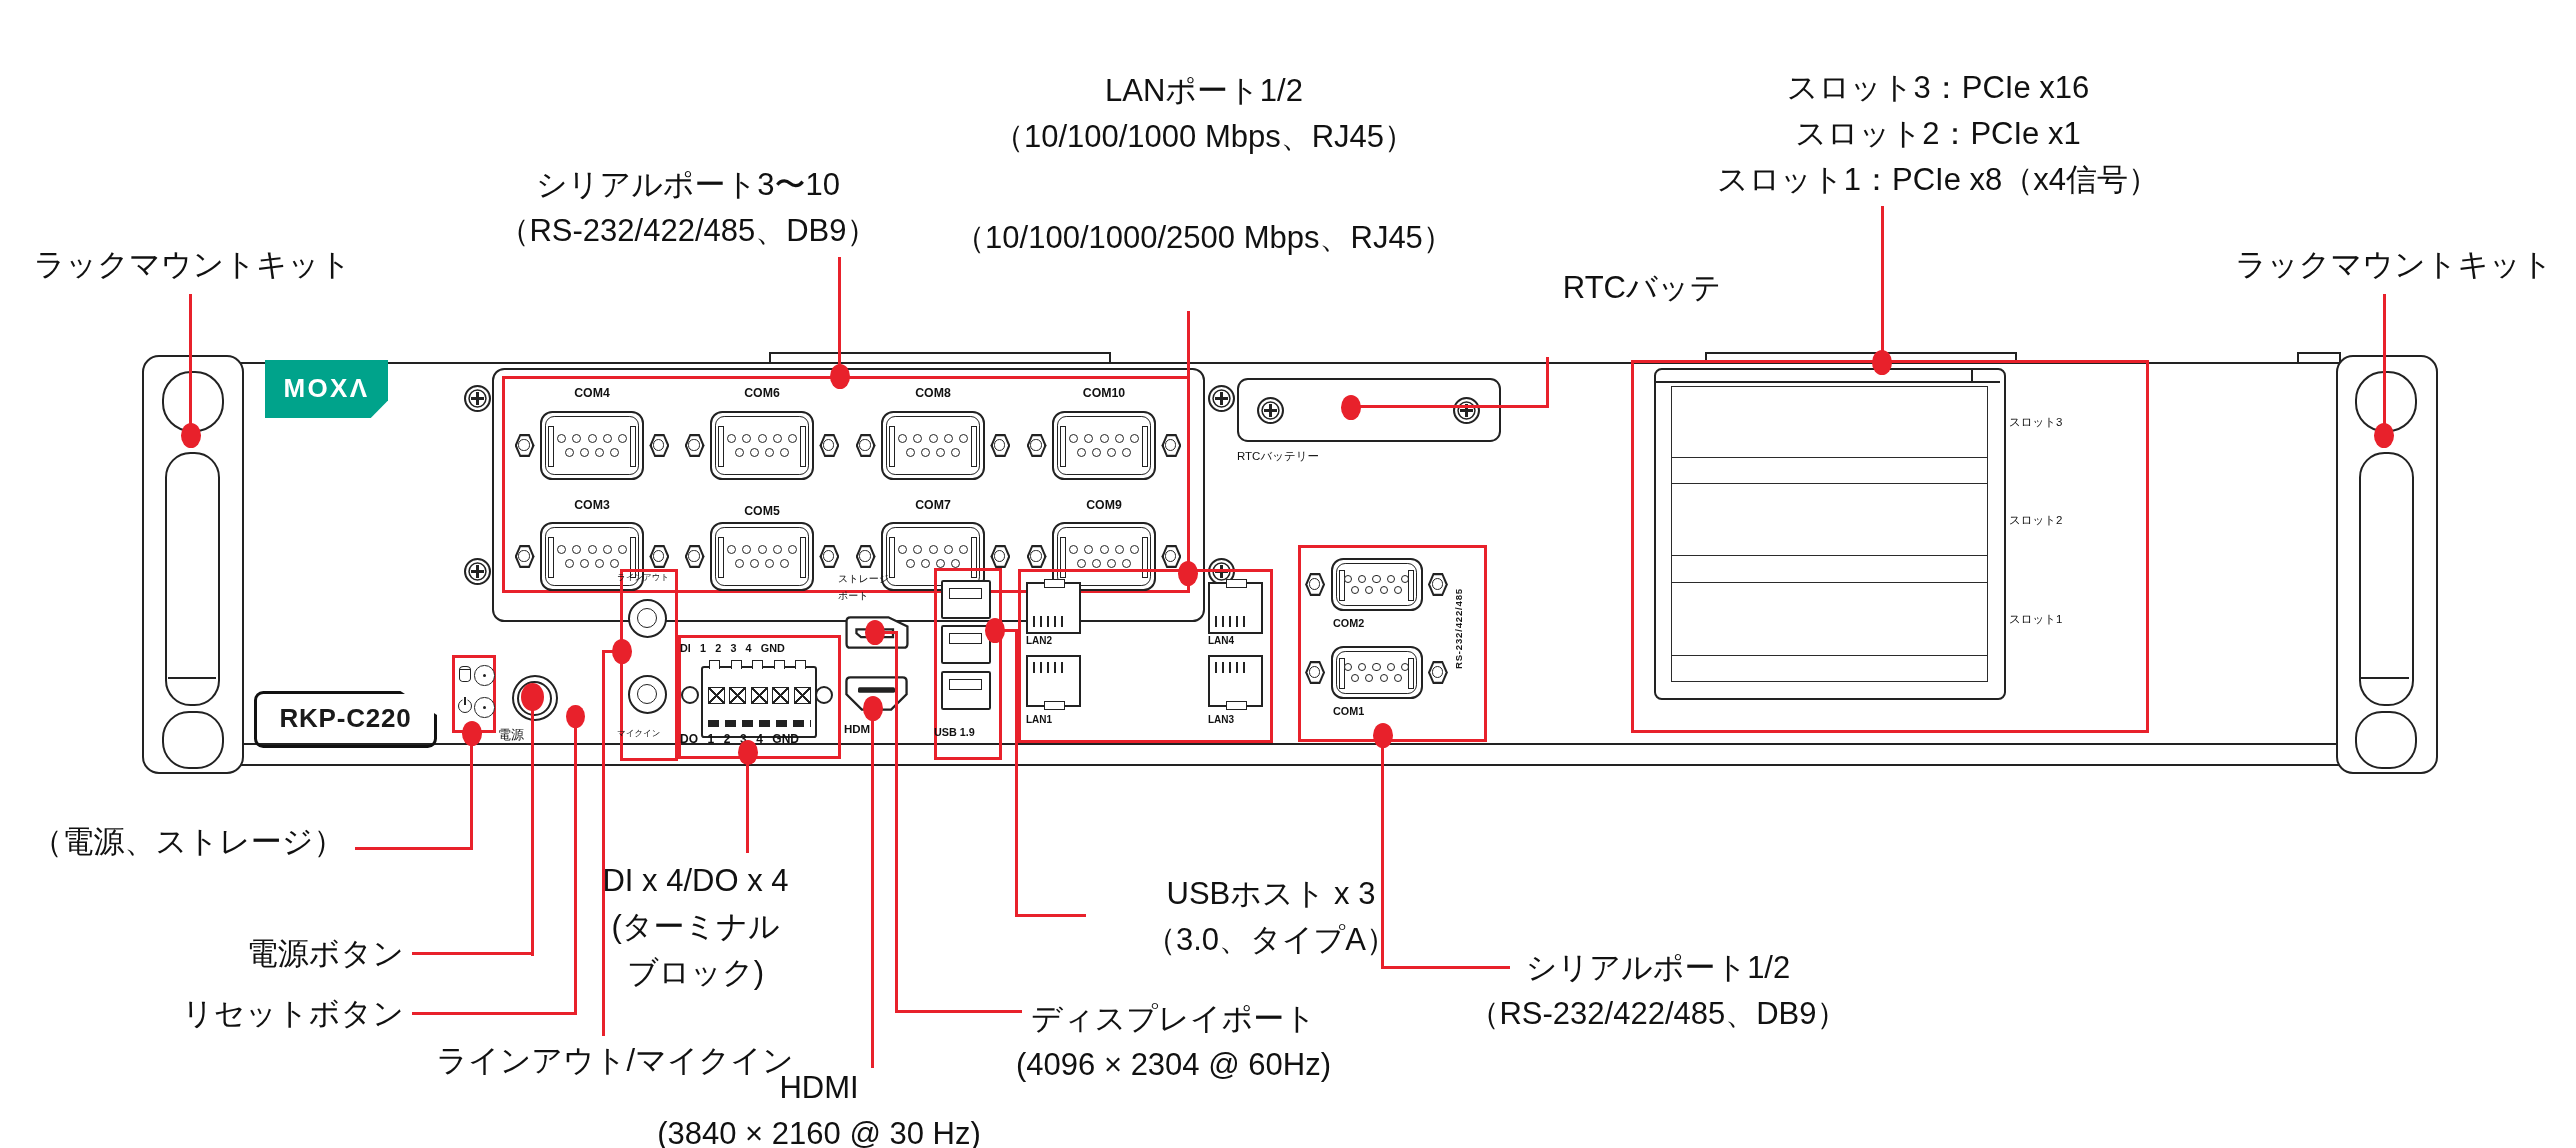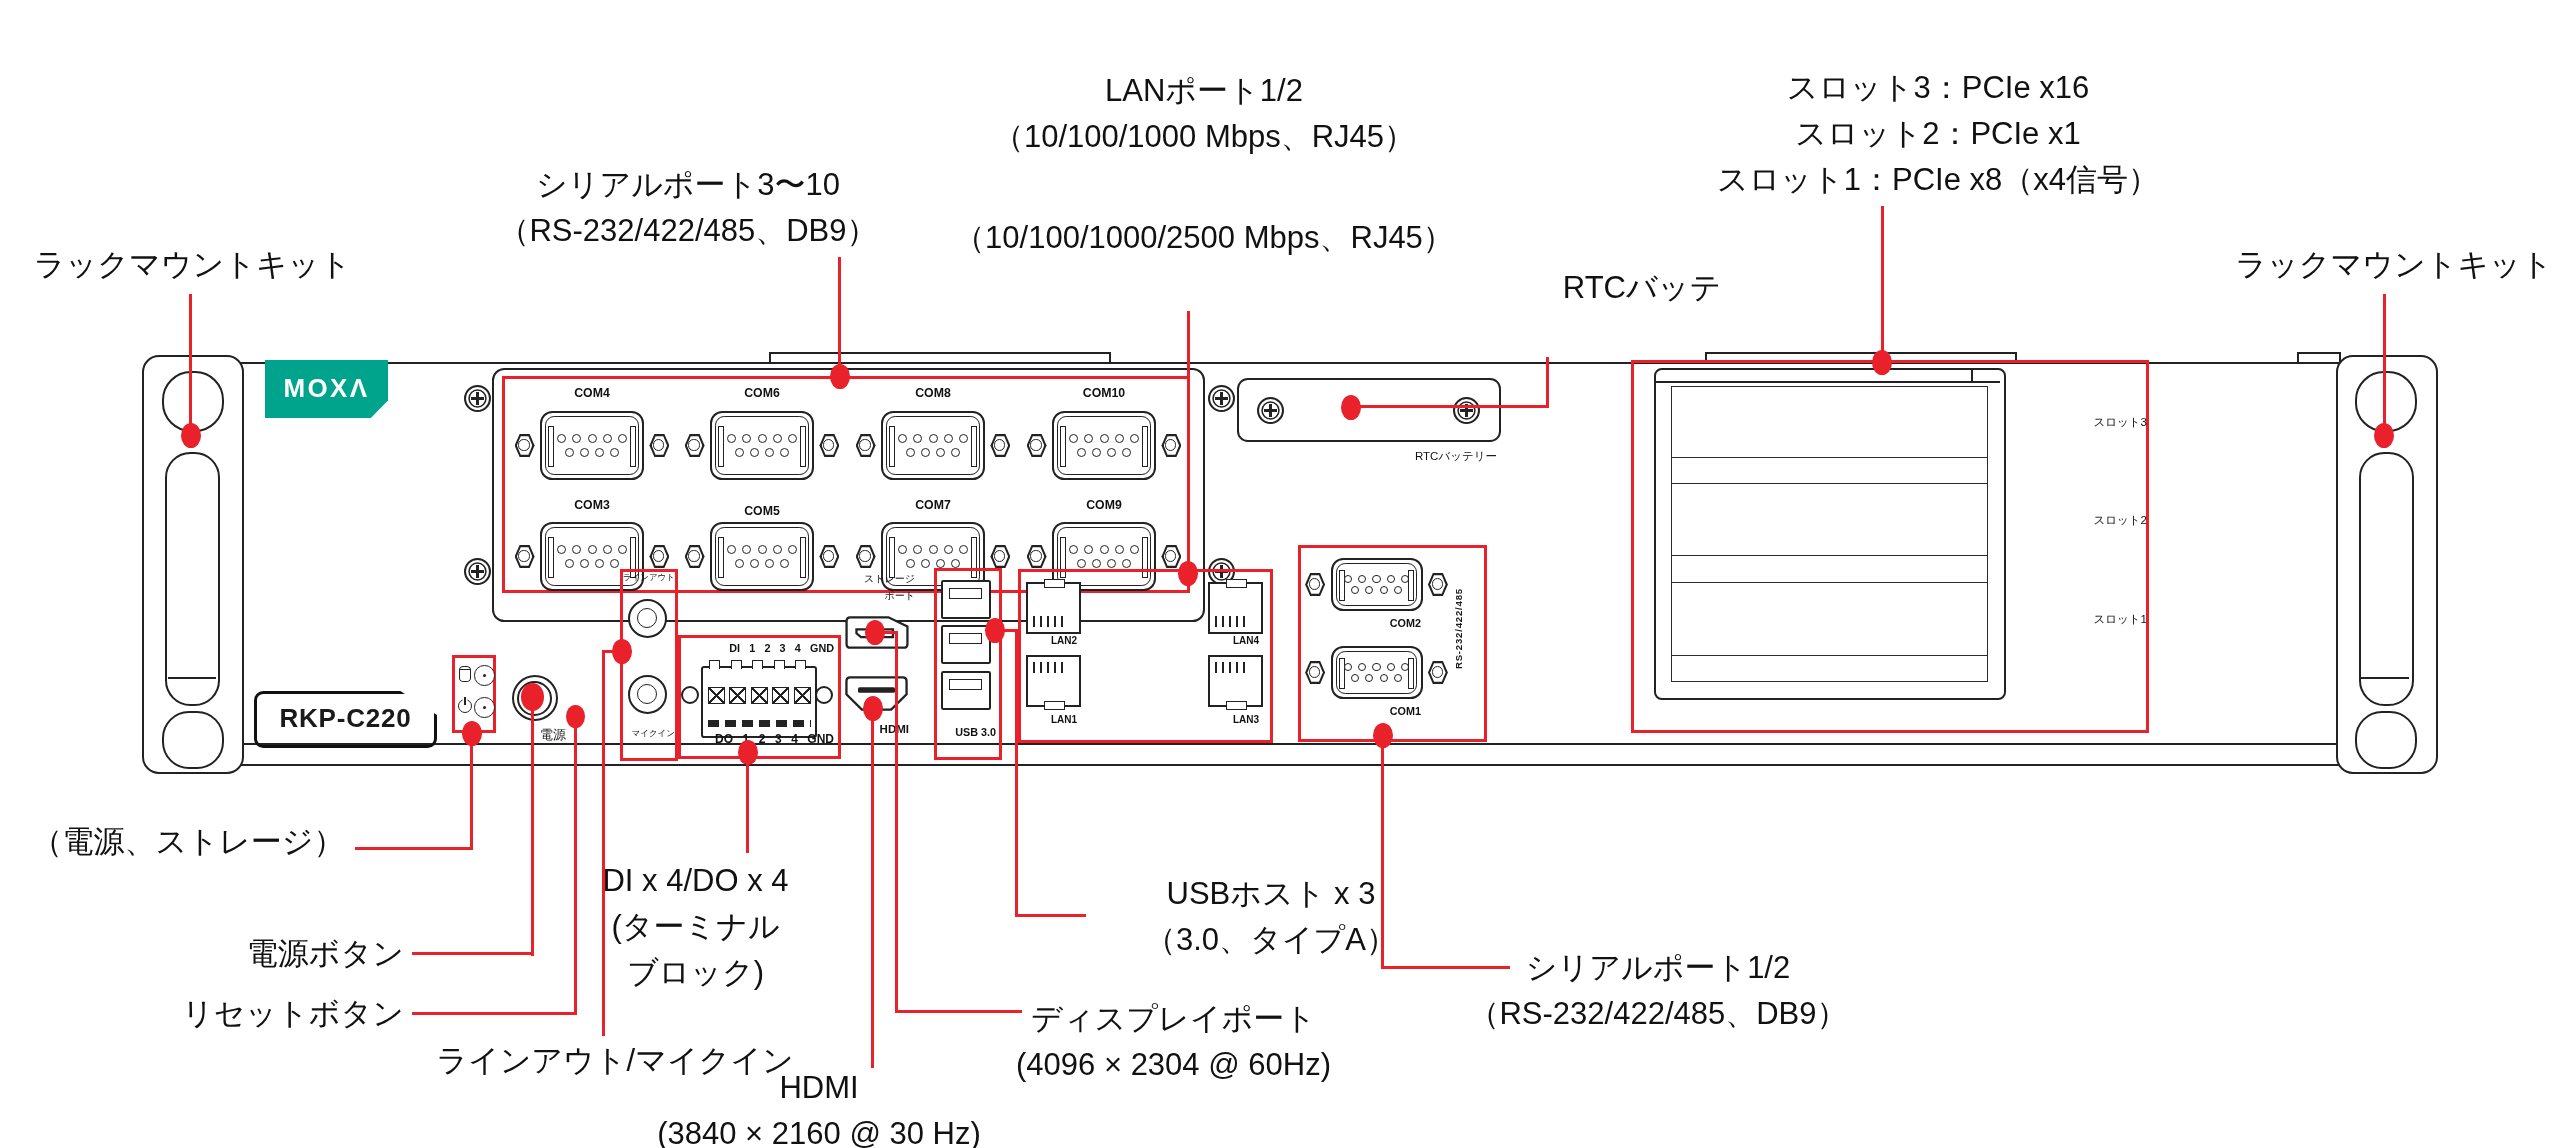--- a/index.html
+++ b/index.html
@@ -68,21 +68,21 @@
   .ic-power{position:absolute;width:12.3px;height:12.3px;border:1.9px solid #222;border-radius:50%;background:#fff;}
   .ic-power::before{content:"";position:absolute;left:50%;top:-3.1px;width:2.3px;height:7.7px;margin-left:-1.2px;background:#222;box-shadow:0 0 0 1.5px #fff;}
   
   .term{position:absolute;width:15.4px;height:15.4px;border:1.9px solid #222;background:
      linear-gradient(45deg,transparent calc(50% - 1.2px),#222 calc(50% - 1.2px),#222 calc(50% + 1.2px),transparent calc(50% + 1.2px)),
      linear-gradient(-45deg,transparent calc(50% - 1.2px),#222 calc(50% - 1.2px),#222 calc(50% + 1.2px),transparent calc(50% + 1.2px));}
   .tpin{position:absolute;width:9.2px;height:8.5px;border:1.9px solid #222;border-bottom:none;background:#fff;}
   .tdash{position:absolute;height:7px;background:repeating-linear-gradient(90deg,#222 0 10.8px,transparent 10.8px 17px);}
   .tcirc{position:absolute;width:14px;height:14px;border:2.3px solid #222;border-radius:50%;background:#fff;}
   
-  .dev-txt{position:absolute;text-align:right;color:#111;}
+  .dev-txt{position:absolute;text-align:left;color:#111;}
   .logo{position:absolute;left:265px;top:360px;width:123px;height:58px;background:#00a38b;
         clip-path:polygon(0 0,100% 0,100% 70%,86% 100%,0 100%);
         color:#fff;font-weight:bold;font-size:26px;letter-spacing:2.3px;text-align:center;line-height:57px;}
   .badge{position:absolute;left:254px;top:691px;width:177px;height:51px;border:3.1px solid #111;border-radius:9.2px;
          clip-path:polygon(0 0,80% 0,100% 42%,100% 100%,0 100%);
          font-weight:bold;font-size:26px;text-align:center;line-height:48px;letter-spacing:0.8px;}
   .slotcover{position:absolute;border:1.9px solid #2b2b2b;background:#fff;}
   .vtxt{position:absolute;display:flex;align-items:center;justify-content:center;}
   .vtxt span{writing-mode:vertical-rl;transform:rotate(180deg);font-size:9.6px;font-weight:bold;letter-spacing:0.8px;white-space:nowrap;}
 </style>
@@ -443,21 +443,21 @@
       <path d="M8 3 H76 Q81 3 81 8 V25 L61 45 H23 L3 25 V8 Q3 3 8 3 Z" fill="#fff" stroke="#222" stroke-width="3"></path>
       <rect x="18" y="16" width="48" height="7" rx="2" fill="#222"></rect>
     </svg>
 </div>
 <div class="dev-txt" style="left:844px;top:723px;width:65px;font-size:11.5px;font-weight:bold;">HDMI</div>
 
 <div class="redbox thin" style="left:934px;top:568px;width:62px;height:186px;"></div>
 <div class="usbp" style="left:941px;top:580px;"></div>
 <div class="usbp" style="left:941px;top:625px;"></div>
 <div class="usbp" style="left:941px;top:671px;"></div>
-<div class="dev-txt" style="left:934px;top:726px;width:62px;font-size:10.8px;font-weight:bold;">USB 3.0</div>
+<div class="dev-txt" style="left:934px;top:726px;width:62px;font-size:10.8px;font-weight:bold;">USB 1.9</div>
 
 <div class="redbox thin" style="left:1018px;top:569px;width:249px;height:168px;"></div>
 <div class="rj45 up" style="left:1026px;top:582px;"></div>
 <div class="rj45 up" style="left:1208px;top:582px;"></div>
 <div class="dev-txt" style="left:1026px;top:635px;width:51px;font-size:10px;font-weight:bold;">LAN2</div>
 <div class="dev-txt" style="left:1208px;top:635px;width:51px;font-size:10px;font-weight:bold;">LAN4</div>
 <div class="rj45 down" style="left:1026px;top:655px;"></div>
 <div class="rj45 down" style="left:1208px;top:655px;"></div>
 <div class="dev-txt" style="left:1026px;top:714px;width:51px;font-size:10px;font-weight:bold;">LAN1</div>
 <div class="dev-txt" style="left:1208px;top:714px;width:51px;font-size:10px;font-weight:bold;">LAN3</div>

